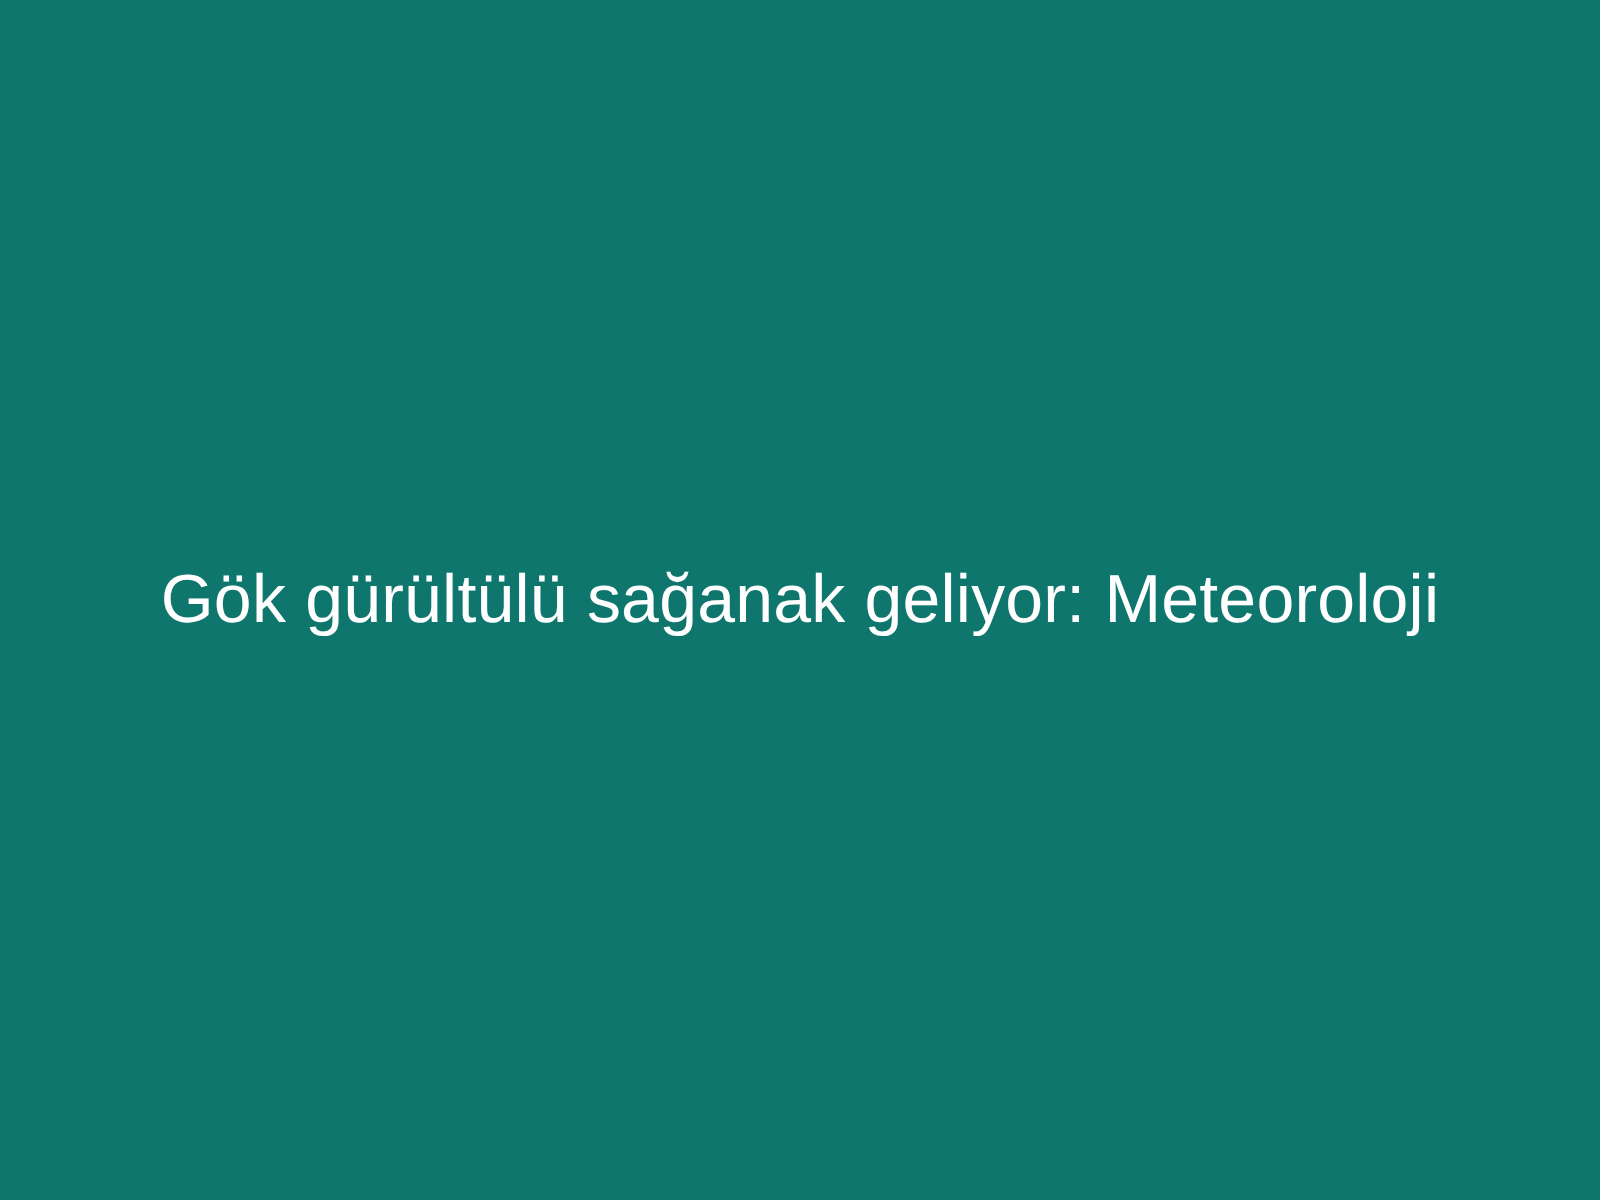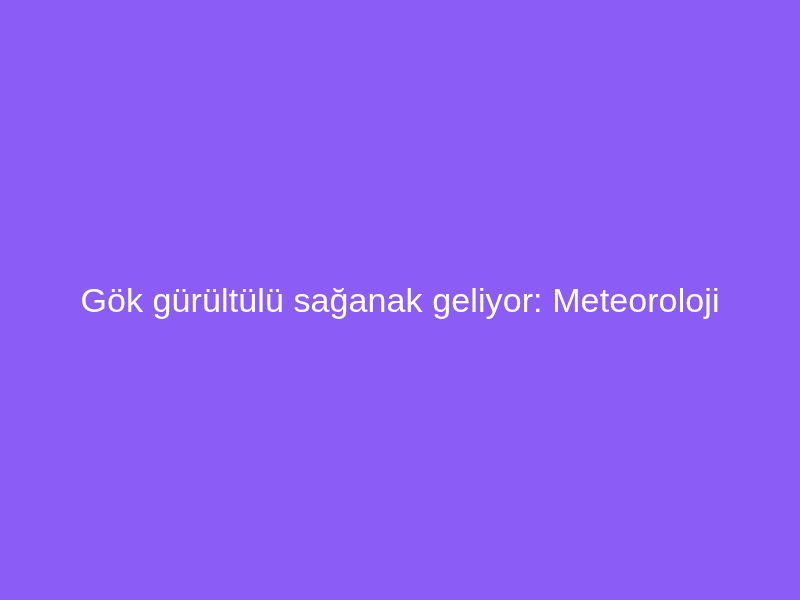--- a/index.html
+++ b/index.html
@@ -15,21 +15,21 @@
     font-family: "Liberation Sans", "DejaVu Sans", sans-serif;
     background: #fc6060;
   }
 
   
   .placeholder-canvas {
     position: relative;
     box-sizing: border-box;
     width: 800px;
     height: 600px;
-    background-color: #8b5cf6;
+    background-color: #0f766e;
     display: flex;
     align-items: center;
     justify-content: center;
     text-align: center;
   }
 
   
   .headline-block {
     width: 100%;
     padding: 0 24px;

